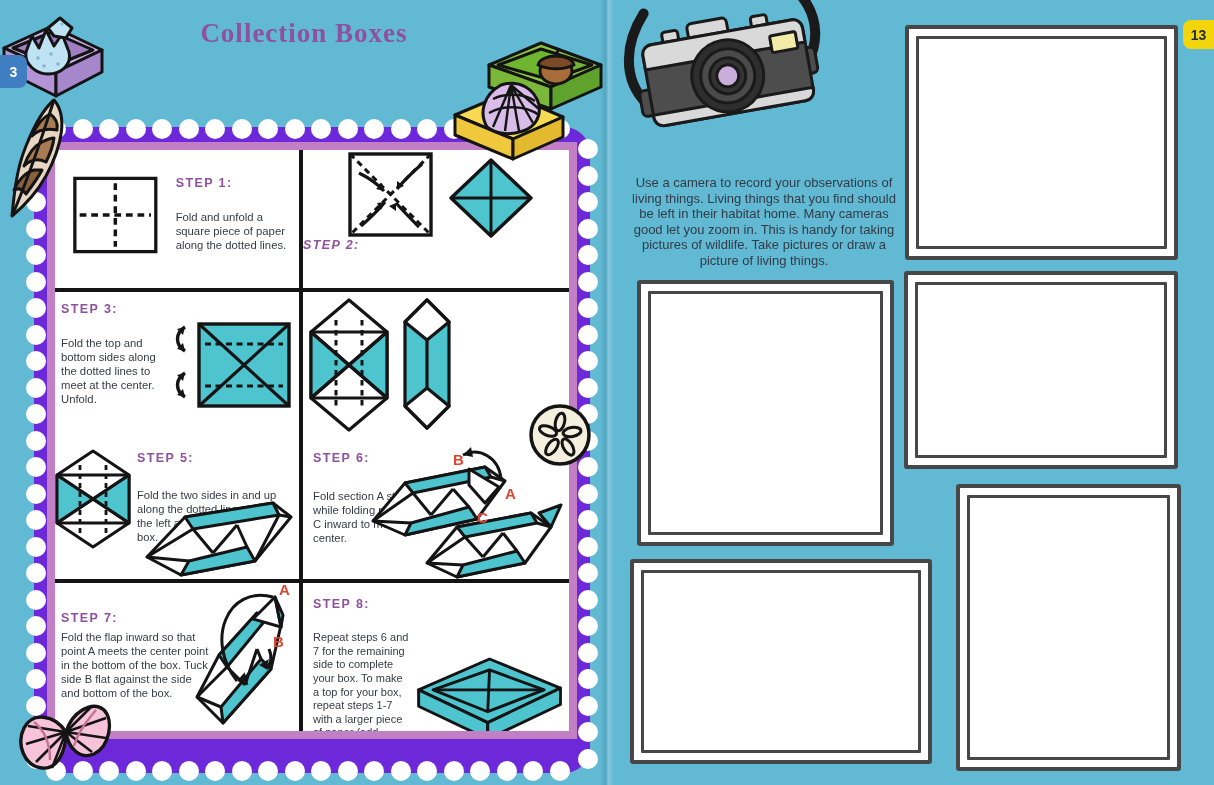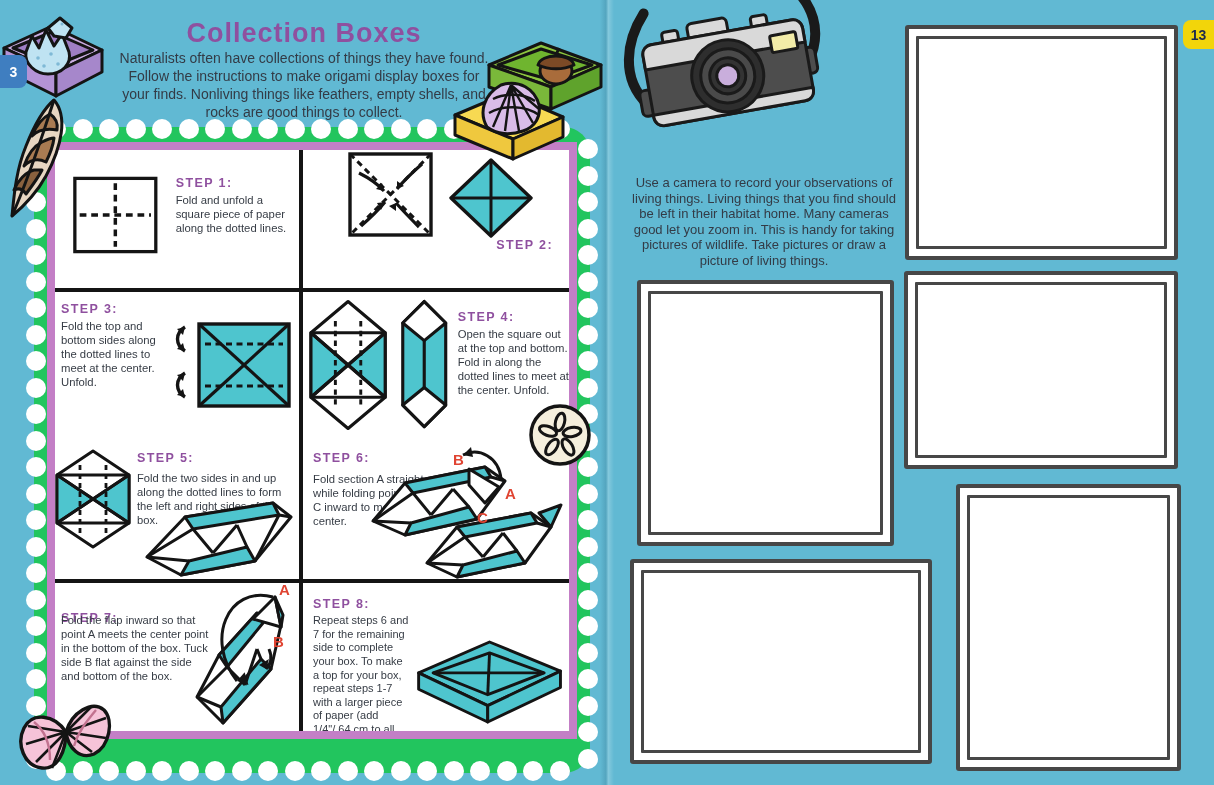--- a/index.html
+++ b/index.html
@@ -7,36 +7,36 @@
           font-family:"Liberation Sans",sans-serif;}
   .gutter{position:absolute;left:600px;top:0;width:14px;height:785px;
           background:linear-gradient(to right,rgba(15,60,85,0) 0%,rgba(15,60,85,.16) 42%,rgba(255,255,255,.22) 60%,rgba(255,255,255,0) 100%);}
   
   .badge{position:absolute;display:flex;align-items:center;justify-content:center;
          font-weight:bold;font-size:14px;z-index:9;text-align:center;}
   #badge-12{left:0;top:55px;width:27px;height:33px;background:#3F7EC0;color:#fff;border-radius:0 8px 8px 0;}
   #badge-13{left:1183px;top:20px;width:31px;height:29px;background:#F2D50A;color:#1F2B4D;border-radius:8px 0 0 8px;}
   
   .page-title{position:absolute;text-align:center;font-weight:bold;letter-spacing:1px;}
-  #title-left{left:120px;top:18px;width:368px;font-size:27px;color:#8F509F;}
+  #title-left{left:120px;top:18px;width:368px;font-size:27px;color:#8F509F;font-family:Liberation Serif, serif;}
   #title-right{left:640px;top:144px;width:248px;font-size:24px;color:#E8492F;}
   .intro{position:absolute;text-align:center;color:#333B46;}
   #intro-left{left:116px;top:50px;width:376px;font-size:14px;line-height:1.28;}
   #intro-right{left:626px;top:175px;width:276px;font-size:13px;line-height:1.2;}
   
-  #panel{position:absolute;left:34px;top:127px;width:556px;height:646px;background:#22c55e;border-radius:26px;z-index:1;}
+  #panel{position:absolute;left:34px;top:127px;width:556px;height:646px;background:#6d28d9;border-radius:26px;z-index:1;}
   .scallop{position:absolute;width:20px;height:20px;border-radius:50%;background:#fff;z-index:0;}
   #grid{position:absolute;left:13px;top:15px;width:530px;height:597px;border:8px solid #C37FC6;
         box-sizing:border-box;display:grid;grid-template-columns:248px 1fr;grid-template-rows:142px 147px 144px 1fr;
         background:#fff;z-index:2;}
   .cell{box-sizing:border-box;position:relative;overflow:hidden;}
   .c-left{border-right:4px solid #141414;}
   .r-top{border-bottom:4px solid #141414;}
   .step-label{color:#8F509F;font-weight:bold;font-size:12.5px;letter-spacing:1.4px;}
-  .step-body{color:#363C45;font-size:11.3px;line-height:1.24;margin-top:3px;}
+  .step-body{color:#363C45;font-size:11.3px;line-height:1.24;margin-top:20px;}
   .abs{position:absolute;}
   
   .illus{position:absolute;z-index:5;}
   
   .frame{position:absolute;background:#fff;border:4px solid #474747;border-radius:3px;z-index:2;}
   .frame::after{content:"";position:absolute;inset:7px;border:3px solid #474747;border-radius:1px;}
   #frame-1{left:905px;top:25px;width:265px;height:227px;}
   #frame-2{left:637px;top:280px;width:249px;height:258px;}
   #frame-3{left:904px;top:271px;width:266px;height:190px;}
   #frame-4{left:630px;top:559px;width:294px;height:197px;}
@@ -45,21 +45,20 @@
 </style>
 </head>
 <body>
 
 <div id="canvas">
   <div class="gutter"></div>
 
   <div class="badge" id="badge-12">3</div>
 
   <div class="page-title" id="title-left">Collection Boxes</div>
-  <div class="intro" id="intro-left">Naturalists often have collections of things they have found. Follow the instructions to make origami display boxes for your finds. Nonliving things like feathers, empty shells, and rocks are good things to collect.</div>
 
   <svg class="illus" style="left:-4px;top:8px" width="112" height="100" viewBox="0 0 112 100">
     <g stroke="#141414" stroke-width="3" stroke-linejoin="round">
       <polygon points="8,40 56,18 106,42 60,64" fill="#C9ACE0"></polygon>
       <polygon points="17,40 56,24 97,42 60,57" fill="#9F7EC4"></polygon>
       <polygon points="8,40 60,64 60,88 8,62" fill="#B493D6"></polygon>
       <polygon points="60,64 106,42 106,64 60,88" fill="#A687CB"></polygon>
       <path d="M30,44 L36,28 L43,40 L50,22 L58,38 L66,26 L73,44 C76,56 66,66 52,66 C40,66 28,56 30,44 Z" fill="#BFE3F2"></path>
       <path d="M52,20 L64,10 L76,20 L70,30 L58,28 Z" fill="#BFE3F2"></path>
     </g>
@@ -152,21 +151,21 @@
               <polygon points="50,38 50,30 57,35"></polygon>
             <polygon points="38,51 30,52 34,59"></polygon>
               <polygon points="49,52 49,60 42,55"></polygon>
           </g>
         </svg>
         <svg class="abs" style="left:146px;top:8px" width="84" height="80" viewBox="0 0 84 80">
           <polygon points="42,2 82,40 42,78 2,40" fill="#4EC5CE" stroke="#141414" stroke-width="3.4" stroke-linejoin="round"></polygon>
           <line x1="42" y1="2" x2="42" y2="78" stroke="#141414" stroke-width="3"></line>
           <line x1="2" y1="40" x2="82" y2="40" stroke="#141414" stroke-width="3"></line>
         </svg>
-        <div class="abs step-label" style="left:0;right:16px;top:88px;text-align:right;">STEP 2:</div>
+        <div class="abs step-label" style="left:0;right:16px;top:88px;text-align:left;font-style:italic;">STEP 2:</div>
       </div>
 
       <div class="cell c-left" style="display:flex;padding:10px 0 0 6px;">
         <div style="width:104px;">
           <div class="step-label">STEP 3:</div>
           <div class="step-body">Fold the top and bottom sides along the dotted lines to meet at the center. Unfold.</div>
         </div>
         <svg style="margin:18px 0 0 2px;" width="126" height="90" viewBox="0 0 126 90">
           <g stroke="#141414" stroke-width="3.4" fill="none">
             <path d="M18,7 C8,13 8,25 18,31"></path>
@@ -199,24 +198,20 @@
           </g>
           <line x1="27" y1="22" x2="27" y2="112" stroke="#141414" stroke-width="3" stroke-dasharray="5.5 4.5"></line>
           <line x1="53" y1="22" x2="53" y2="112" stroke="#141414" stroke-width="3" stroke-dasharray="5.5 4.5"></line>
           <g stroke="#141414" stroke-width="3.2" stroke-linejoin="round">
             <polygon points="118,2 140,24 140,108 118,130 96,108 96,24" fill="#4EC5CE"></polygon>
             <polygon points="118,2 140,24 118,42 96,24" fill="#fff"></polygon>
             <polygon points="118,130 140,108 118,90 96,108" fill="#fff"></polygon>
             <line x1="118" y1="42" x2="118" y2="90"></line>
           </g>
         </svg>
-        <div style="margin-left:10px;width:114px;padding-top:12px;">
-          <div class="step-label">STEP 4:</div>
-          <div class="step-body">Open the square out at the top and bottom. Fold in along the dotted lines to meet at the center. Unfold.</div>
-        </div>
       </div>
 
       <div class="cell c-left r-top">
         <svg class="abs" style="left:0;top:10px" width="76" height="100" viewBox="0 0 76 100">
           <g stroke="#141414" stroke-width="3" stroke-linejoin="round">
             <polygon points="38,2 74,26 74,74 38,98 2,74 2,26" fill="#fff"></polygon>
             <polygon points="2,26 2,74 38,50" fill="#4EC5CE"></polygon>
             <polygon points="74,26 74,74 38,50" fill="#4EC5CE"></polygon>
             <line x1="2" y1="26" x2="74" y2="26"></line>
               <line x1="2" y1="74" x2="74" y2="74"></line>

